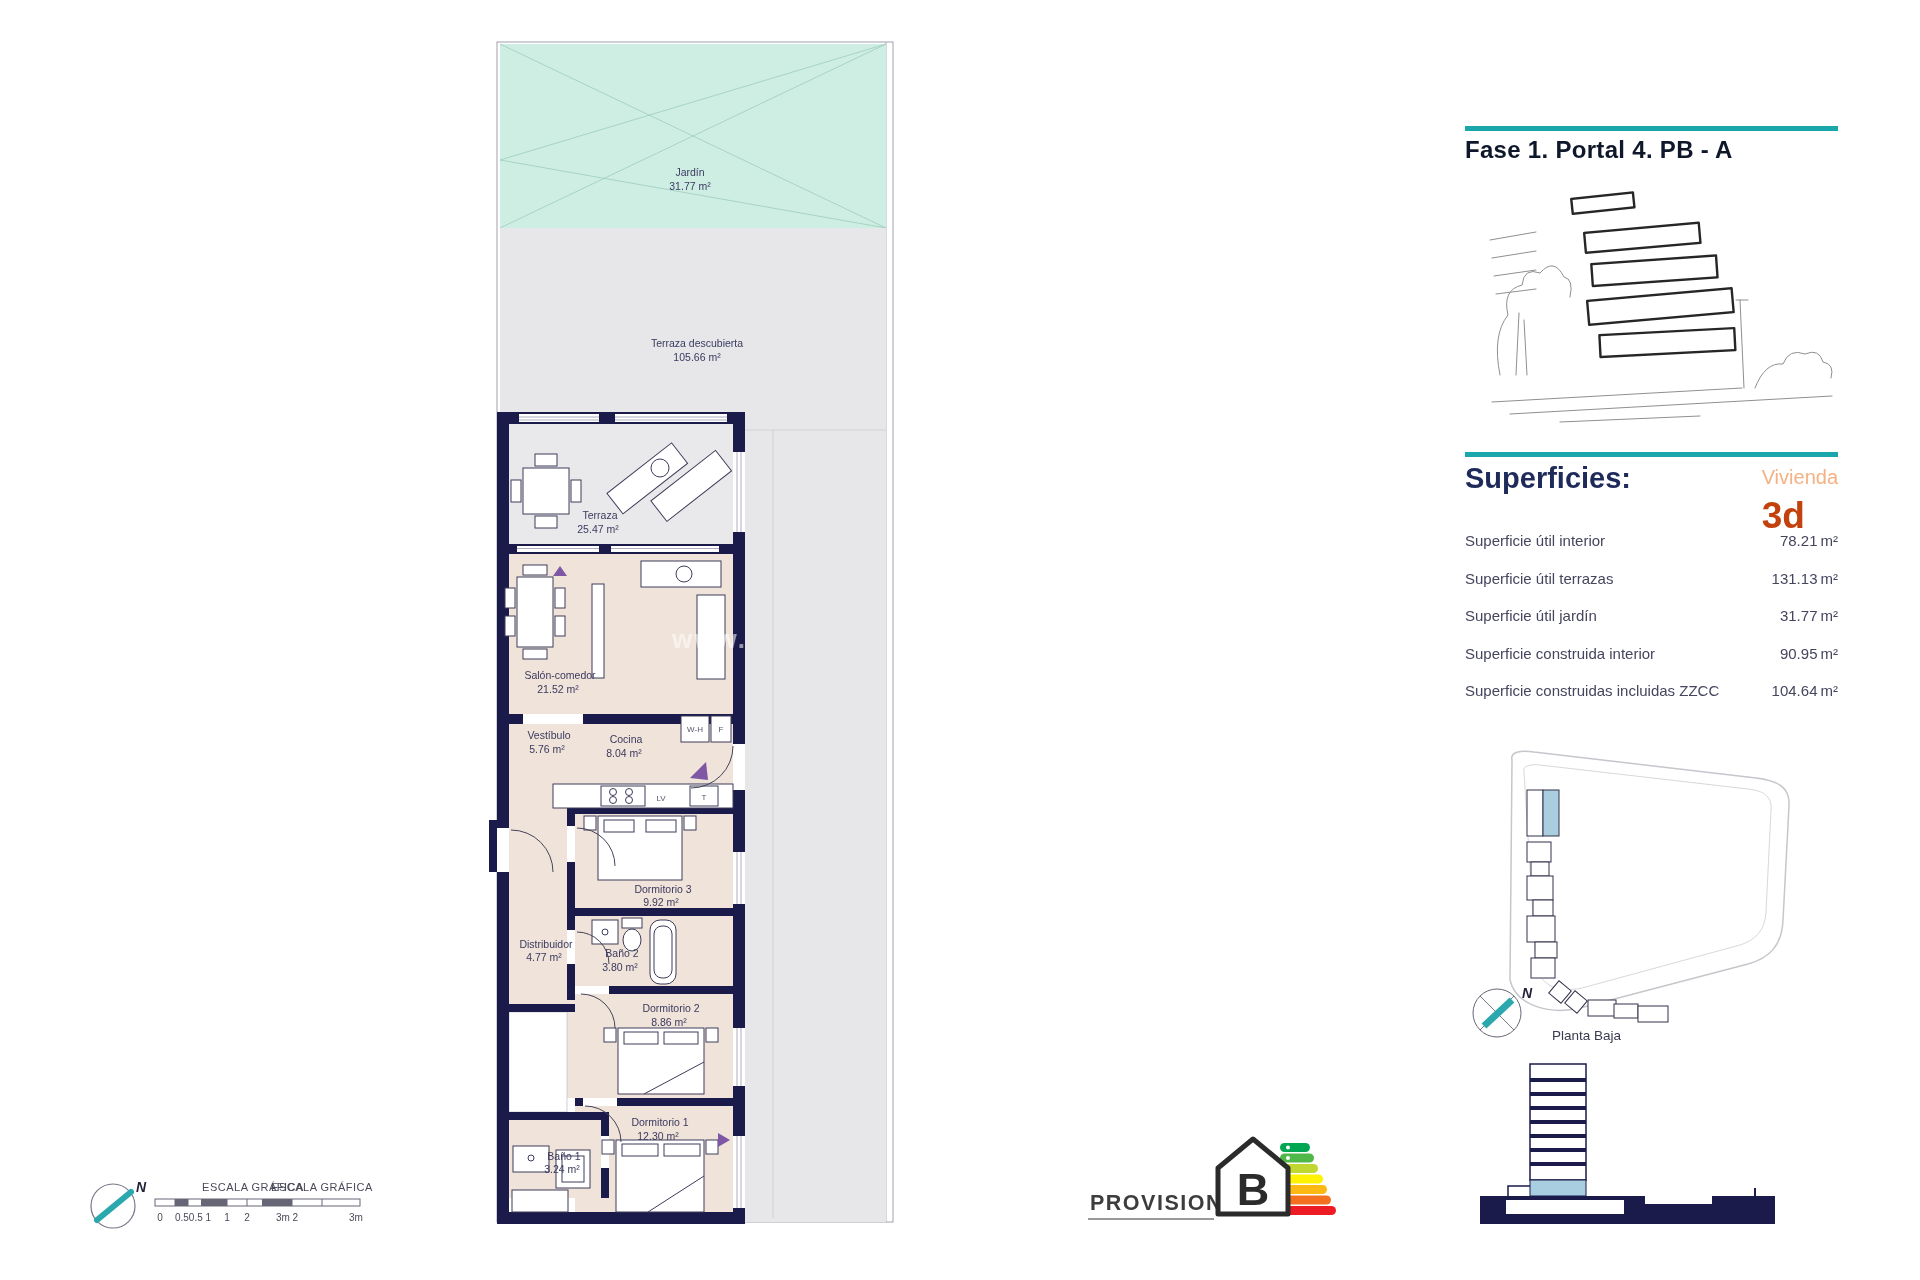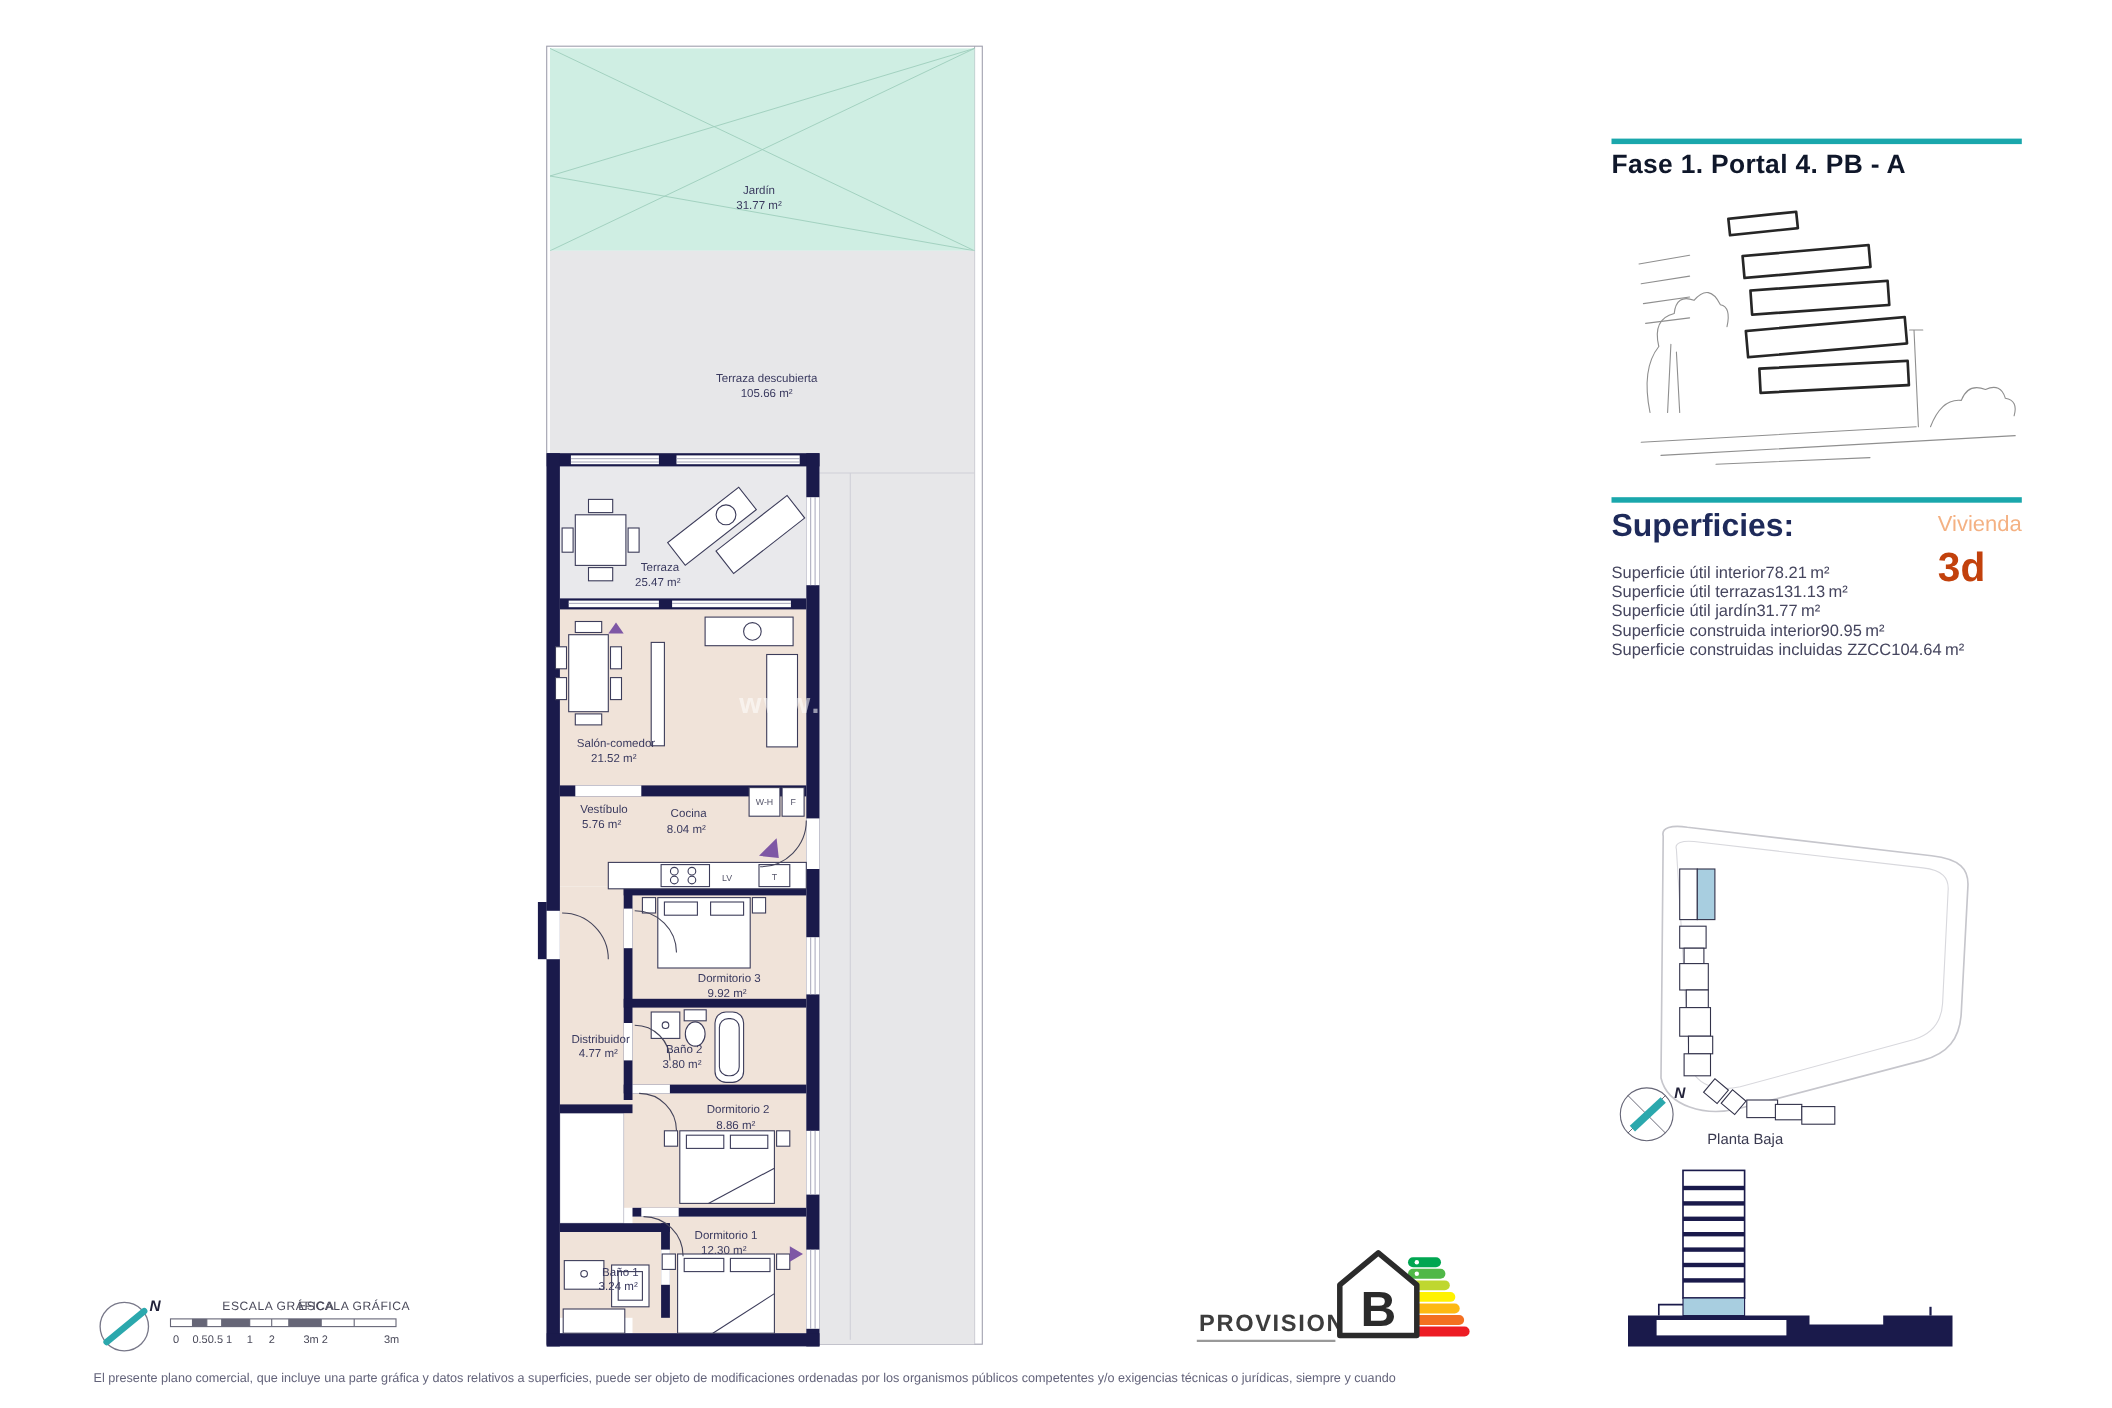--- a/index.html
+++ b/index.html
@@ -9,21 +9,21 @@
   svg text{font-family:"Liberation Sans",sans-serif;}
   .plan-label{font-size:10.5px;fill:#3a3a5f;}
   .tiny-label{font-size:8px;fill:#55556a;}
   .rule{background:#1aa7ac;height:5px;}
   .doc-title{font-size:24px;font-weight:bold;color:#0f172a;letter-spacing:.3px;}
   .sup-heading{font-size:29px;font-weight:bold;color:#1e2a5a;}
   .viv{display:flex;align-items:baseline;gap:6px;flex-direction:column;}
   .viv-label{font-size:20px;color:#f4b183;}
   .viv-code{font-size:37px;font-weight:bold;color:#c2410c;}
   .sup-table{width:373px;font-size:15px;color:#45455e;}
-  .sup-row{display:flex;line-height:17.5px;}
+  .sup-row{display:flex;justify-content:space-between;line-height:17.5px;margin-top:20px;}
   .sup-val{white-space:nowrap;}
   .footer-text{font-size:11.5px;color:#63637a;line-height:15px;width:1300px;}
   .version{font-size:20px;font-weight:bold;color:#f0914d;}
 </style>
 </head>
 <body>
 
 <div class="page">
 
   <svg class="abs" style="left:0;top:0" width="1000" height="1280" viewBox="0 0 1000 1280">
@@ -395,17 +395,16 @@
         <circle cx="1288" cy="1189.5" r="2"></circle>
           <circle cx="1288" cy="1200" r="2"></circle>
         <circle cx="1288" cy="1210.5" r="2"></circle>
       </g>
     </g>
     <path d="M1218,1214 L1218,1168 L1253,1139 L1288,1168 L1288,1214 Z" fill="#ffffff" stroke="#2b2b2b" stroke-width="5" stroke-linejoin="round"></path>
     <text x="1253" y="1205" font-size="45" font-weight="bold" fill="#2b2b2b" text-anchor="middle">B</text>
   </svg>
 
   <div class="abs footer-text" style="left:85px;top:1246px;">
-    <div>El presente plano comercial, que incluye una parte gráfica y datos relativos a superficies, puede ser objeto de modificaciones ordenadas por los organismos públicos competentes y/o exigencias técnicas o jurídicas, siempre y cuando</div>
   </div>
   <div class="abs version" style="right:82px;top:1281px;text-align:right;">V13</div>
 
 </div>
 
 </body></html>

